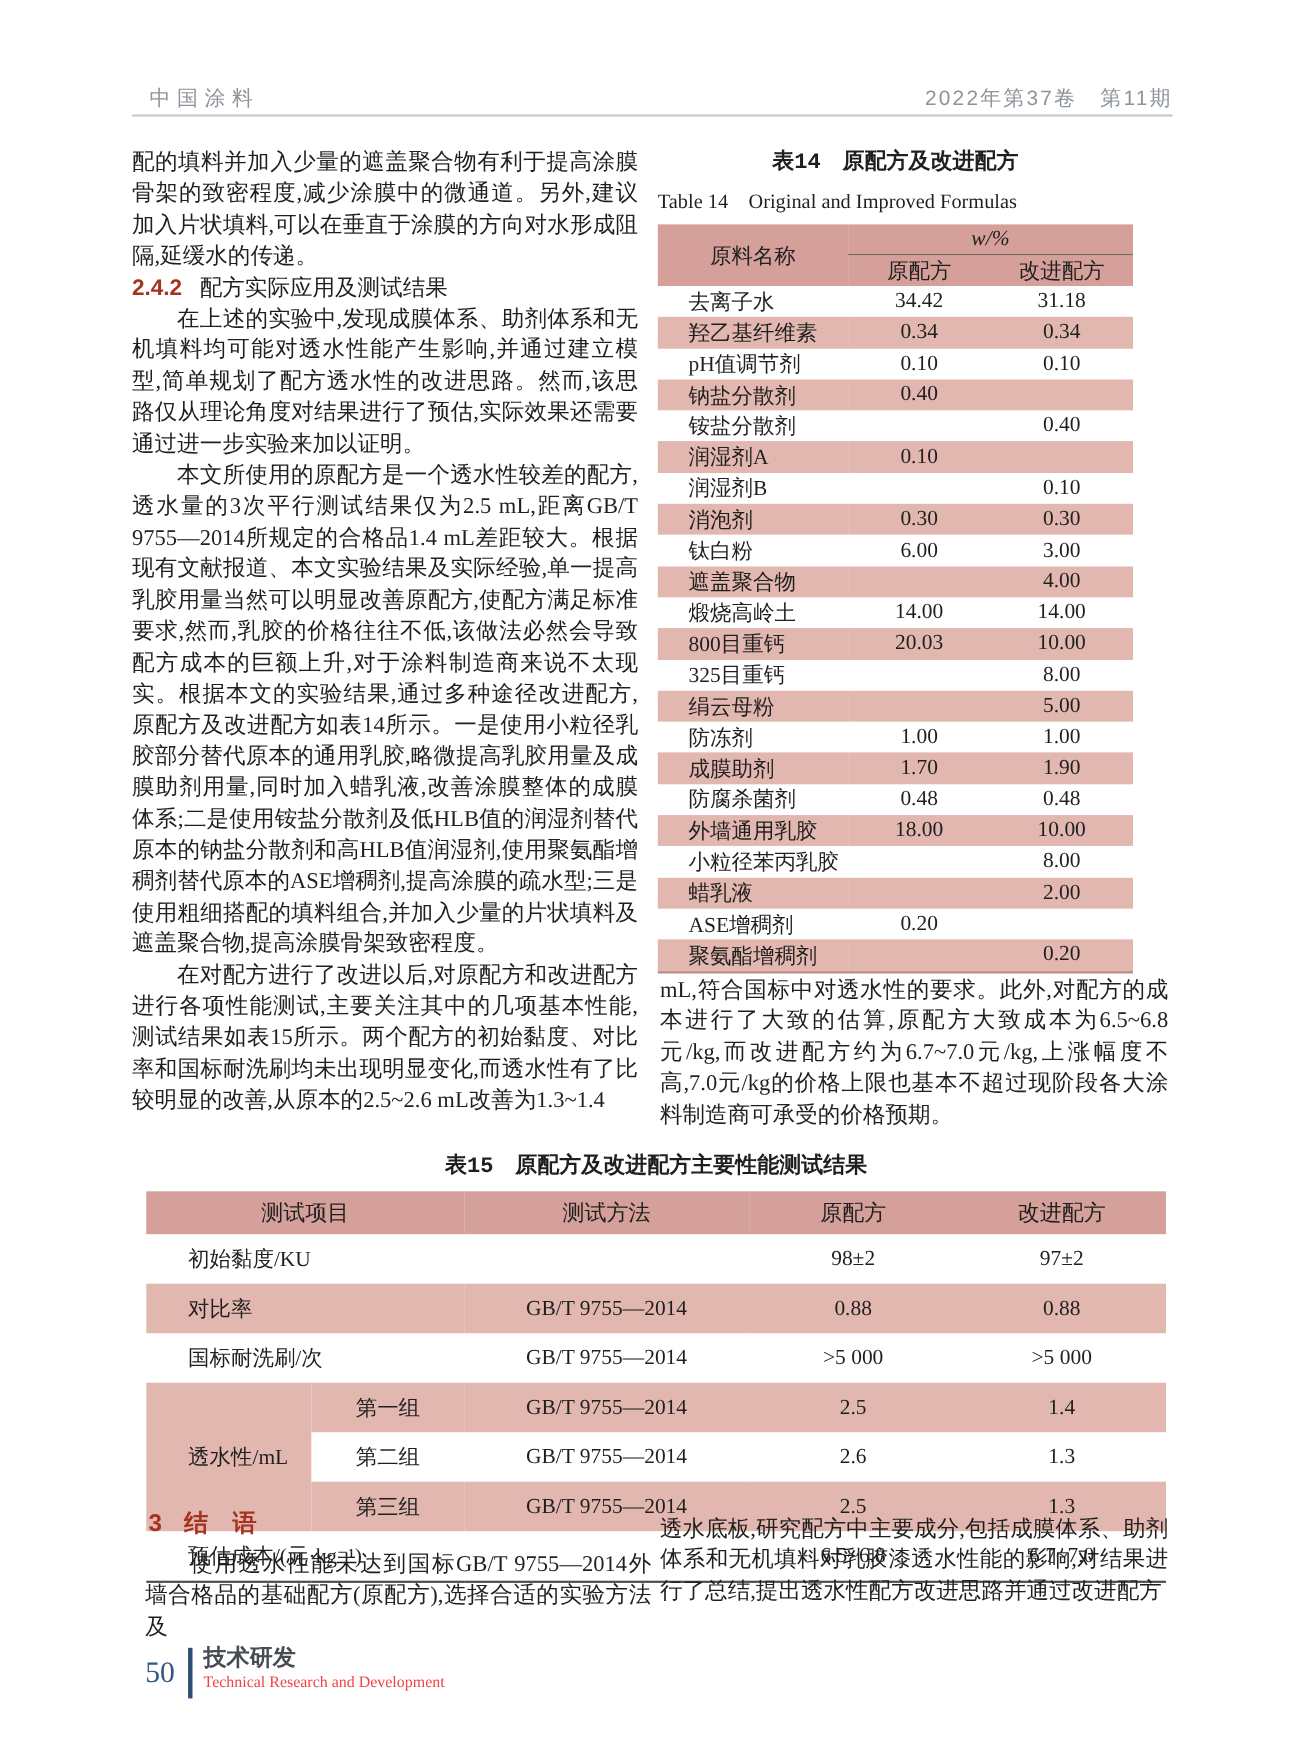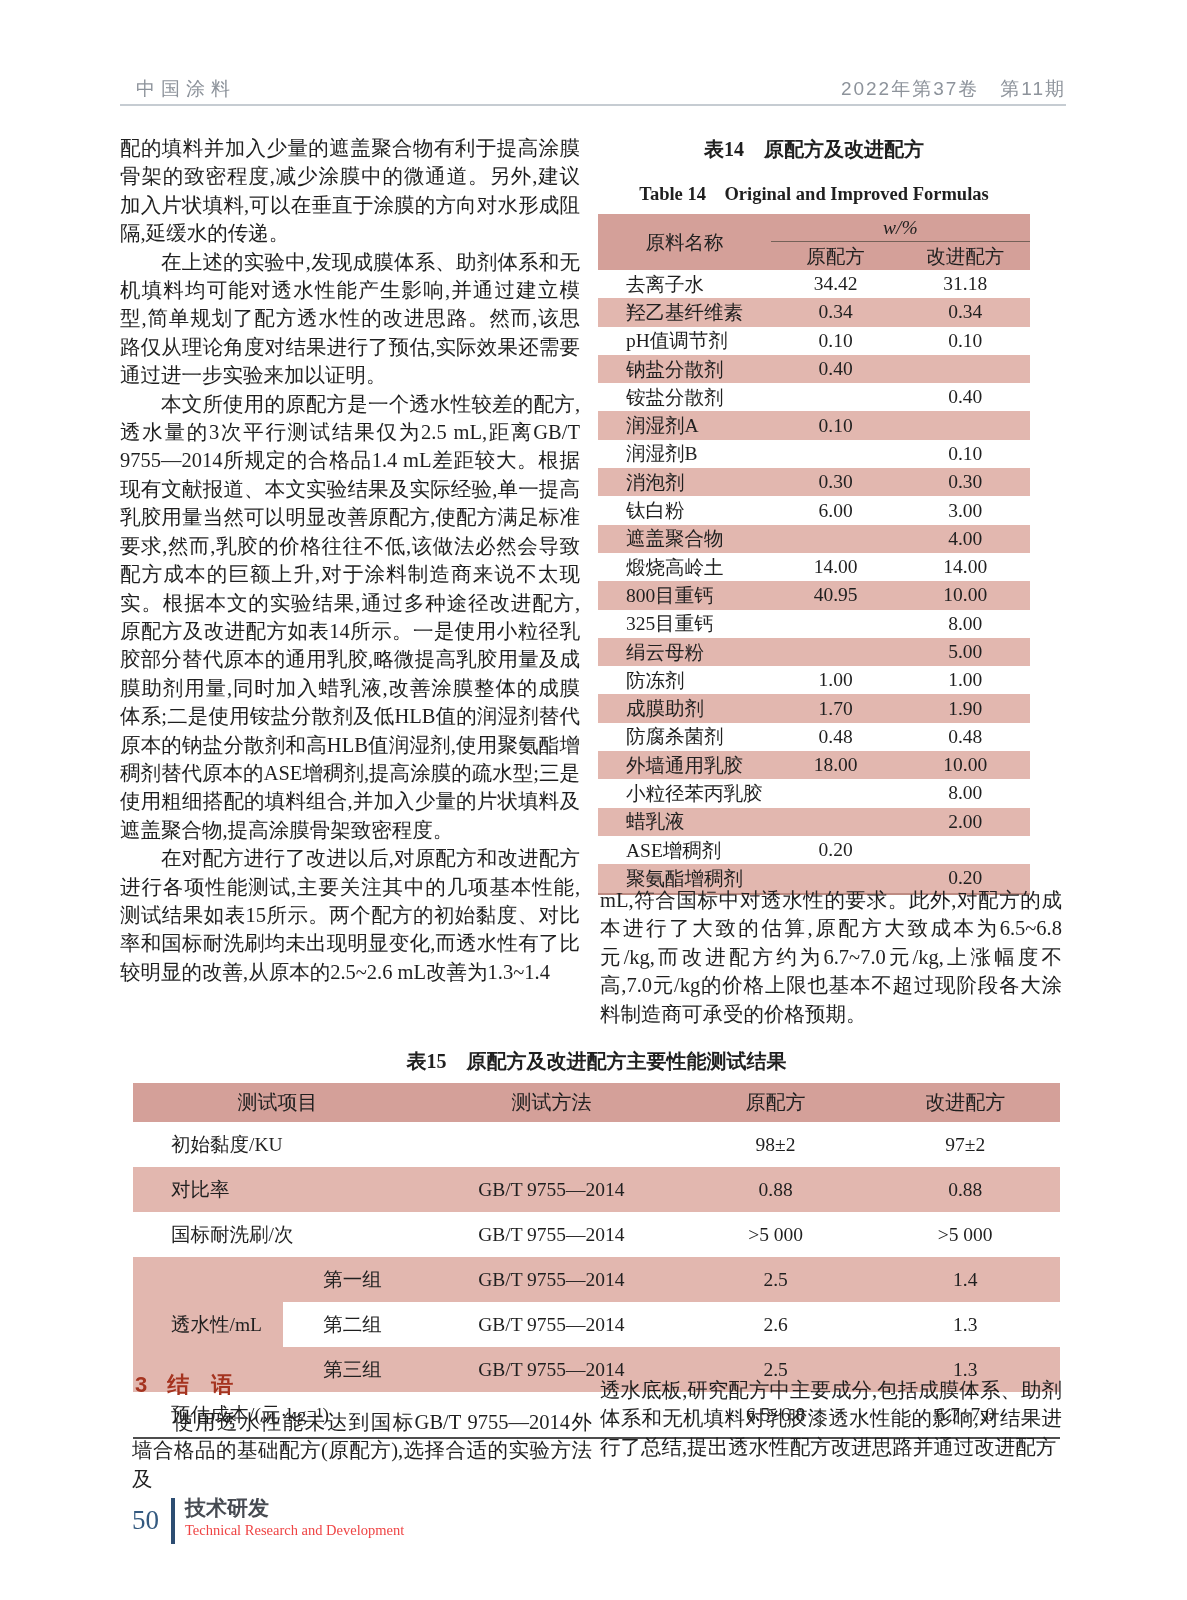--- a/index.html
+++ b/index.html
@@ -20,23 +20,23 @@
   .runhead .jr{position:absolute;left:16px;top:0;letter-spacing:6px;}
   .runhead .iss{position:absolute;right:0;top:0;letter-spacing:2px;}
   
   .col{position:absolute;}
   .col p{margin:0;font-size:20.5px;line-height:28.4px;text-align:justify;}
   .ind{text-indent:2em;}
   .h242{display:block;font-family:"Liberation Sans","DejaVu Sans",sans-serif;font-size:20.5px;line-height:28.4px;}
   .h242 .num{color:var(--red);font-weight:bold;margin-right:16px;}
   
   .t14wrap{position:absolute;left:598px;top:136px;width:432px;}
-  .ttl-zh{font-family:Liberation Serif, serif;font-weight:bold;
+  .ttl-zh{font-family:Liberation Mono, monospace;font-weight:bold;
           font-size:20px;text-align:center;line-height:26px;}
-  .ttl-en{font-weight:bold;font-size:18.5px;text-align:center;line-height:24px;margin-top:20px;}
+  .ttl-en{font-weight:normal;font-size:18.5px;line-height:24px;margin-top:10px;}
   table{border-collapse:collapse;width:100%;}
   .t14 {margin-top:8px;border-bottom:2px solid #bd8b82;}
   .t14 th{background:var(--pink-h);font-weight:normal;font-size:19.5px;text-align:center;padding:0;}
   .t14 tr.hr1 th{height:27px;}
   .t14 tr.hr2 th{height:28px;}
   .w-h{font-style:italic;border-bottom:1.5px solid #756158;}
   .t14 td{height:28.3px;font-size:19.5px;padding:0;}
   .t14-name{text-align:left;padding-left:28px !important;white-space:nowrap;}
   .num{text-align:center;}
   tr.shade td{background:var(--pink-r);}
@@ -65,20 +65,23 @@
 
 <div id="page">
 
   <div class="runhead">
     <span class="jr">中国涂料</span>
     <span class="iss">2022年第37卷　第11期</span>
   </div>
 
   <div class="col" style="left:120px;top:134px;width:460px;">
     <p>配的填料并加入少量的遮盖聚合物有利于提高涂膜骨架的致密程度,减少涂膜中的微通道。另外,建议加入片状填料,可以在垂直于涂膜的方向对水形成阻隔,延缓水的传递。</p>
+    <span class="h242">
+      <span class="num">2.4.2</span><span>配方实际应用及测试结果</span>
+    </span>
     <p class="ind">在上述的实验中,发现成膜体系、助剂体系和无机填料均可能对透水性能产生影响,并通过建立模型,简单规划了配方透水性的改进思路。然而,该思路仅从理论角度对结果进行了预估,实际效果还需要通过进一步实验来加以证明。</p>
     <p class="ind">本文所使用的原配方是一个透水性较差的配方,透水量的3次平行测试结果仅为2.5 mL,距离GB/T 9755—2014所规定的合格品1.4 mL差距较大。根据现有文献报道、本文实验结果及实际经验,单一提高乳胶用量当然可以明显改善原配方,使配方满足标准要求,然而,乳胶的价格往往不低,该做法必然会导致配方成本的巨额上升,对于涂料制造商来说不太现实。根据本文的实验结果,通过多种途径改进配方,原配方及改进配方如表14所示。一是使用小粒径乳胶部分替代原本的通用乳胶,略微提高乳胶用量及成膜助剂用量,同时加入蜡乳液,改善涂膜整体的成膜体系;二是使用铵盐分散剂及低HLB值的润湿剂替代原本的钠盐分散剂和高HLB值润湿剂,使用聚氨酯增稠剂替代原本的ASE增稠剂,提高涂膜的疏水型;三是使用粗细搭配的填料组合,并加入少量的片状填料及遮盖聚合物,提高涂膜骨架致密程度。</p>
     <p class="ind">在对配方进行了改进以后,对原配方和改进配方进行各项性能测试,主要关注其中的几项基本性能,测试结果如表15所示。两个配方的初始黏度、对比率和国标耐洗刷均未出现明显变化,而透水性有了比较明显的改善,从原本的2.5~2.6 mL改善为1.3~1.4</p>
   </div>
 
   <div class="t14wrap">
     <div class="ttl-zh">表14　原配方及改进配方</div>
     <div class="ttl-en">Table 14　Original and Improved Formulas</div>
     <table class="t14">
       <colgroup>
@@ -147,21 +150,21 @@
             <td class="num"></td>
             <td class="num">4.00</td>
           </tr>
           <tr>
             <td class="t14-name">煅烧高岭土</td>
             <td class="num">14.00</td>
             <td class="num">14.00</td>
           </tr>
           <tr class="shade">
             <td class="t14-name">800目重钙</td>
-            <td class="num">40.95</td>
+            <td class="num">20.03</td>
             <td class="num">10.00</td>
           </tr>
           <tr>
             <td class="t14-name">325目重钙</td>
             <td class="num"></td>
             <td class="num">8.00</td>
           </tr>
           <tr class="shade">
             <td class="t14-name">绢云母粉</td>
             <td class="num"></td>

